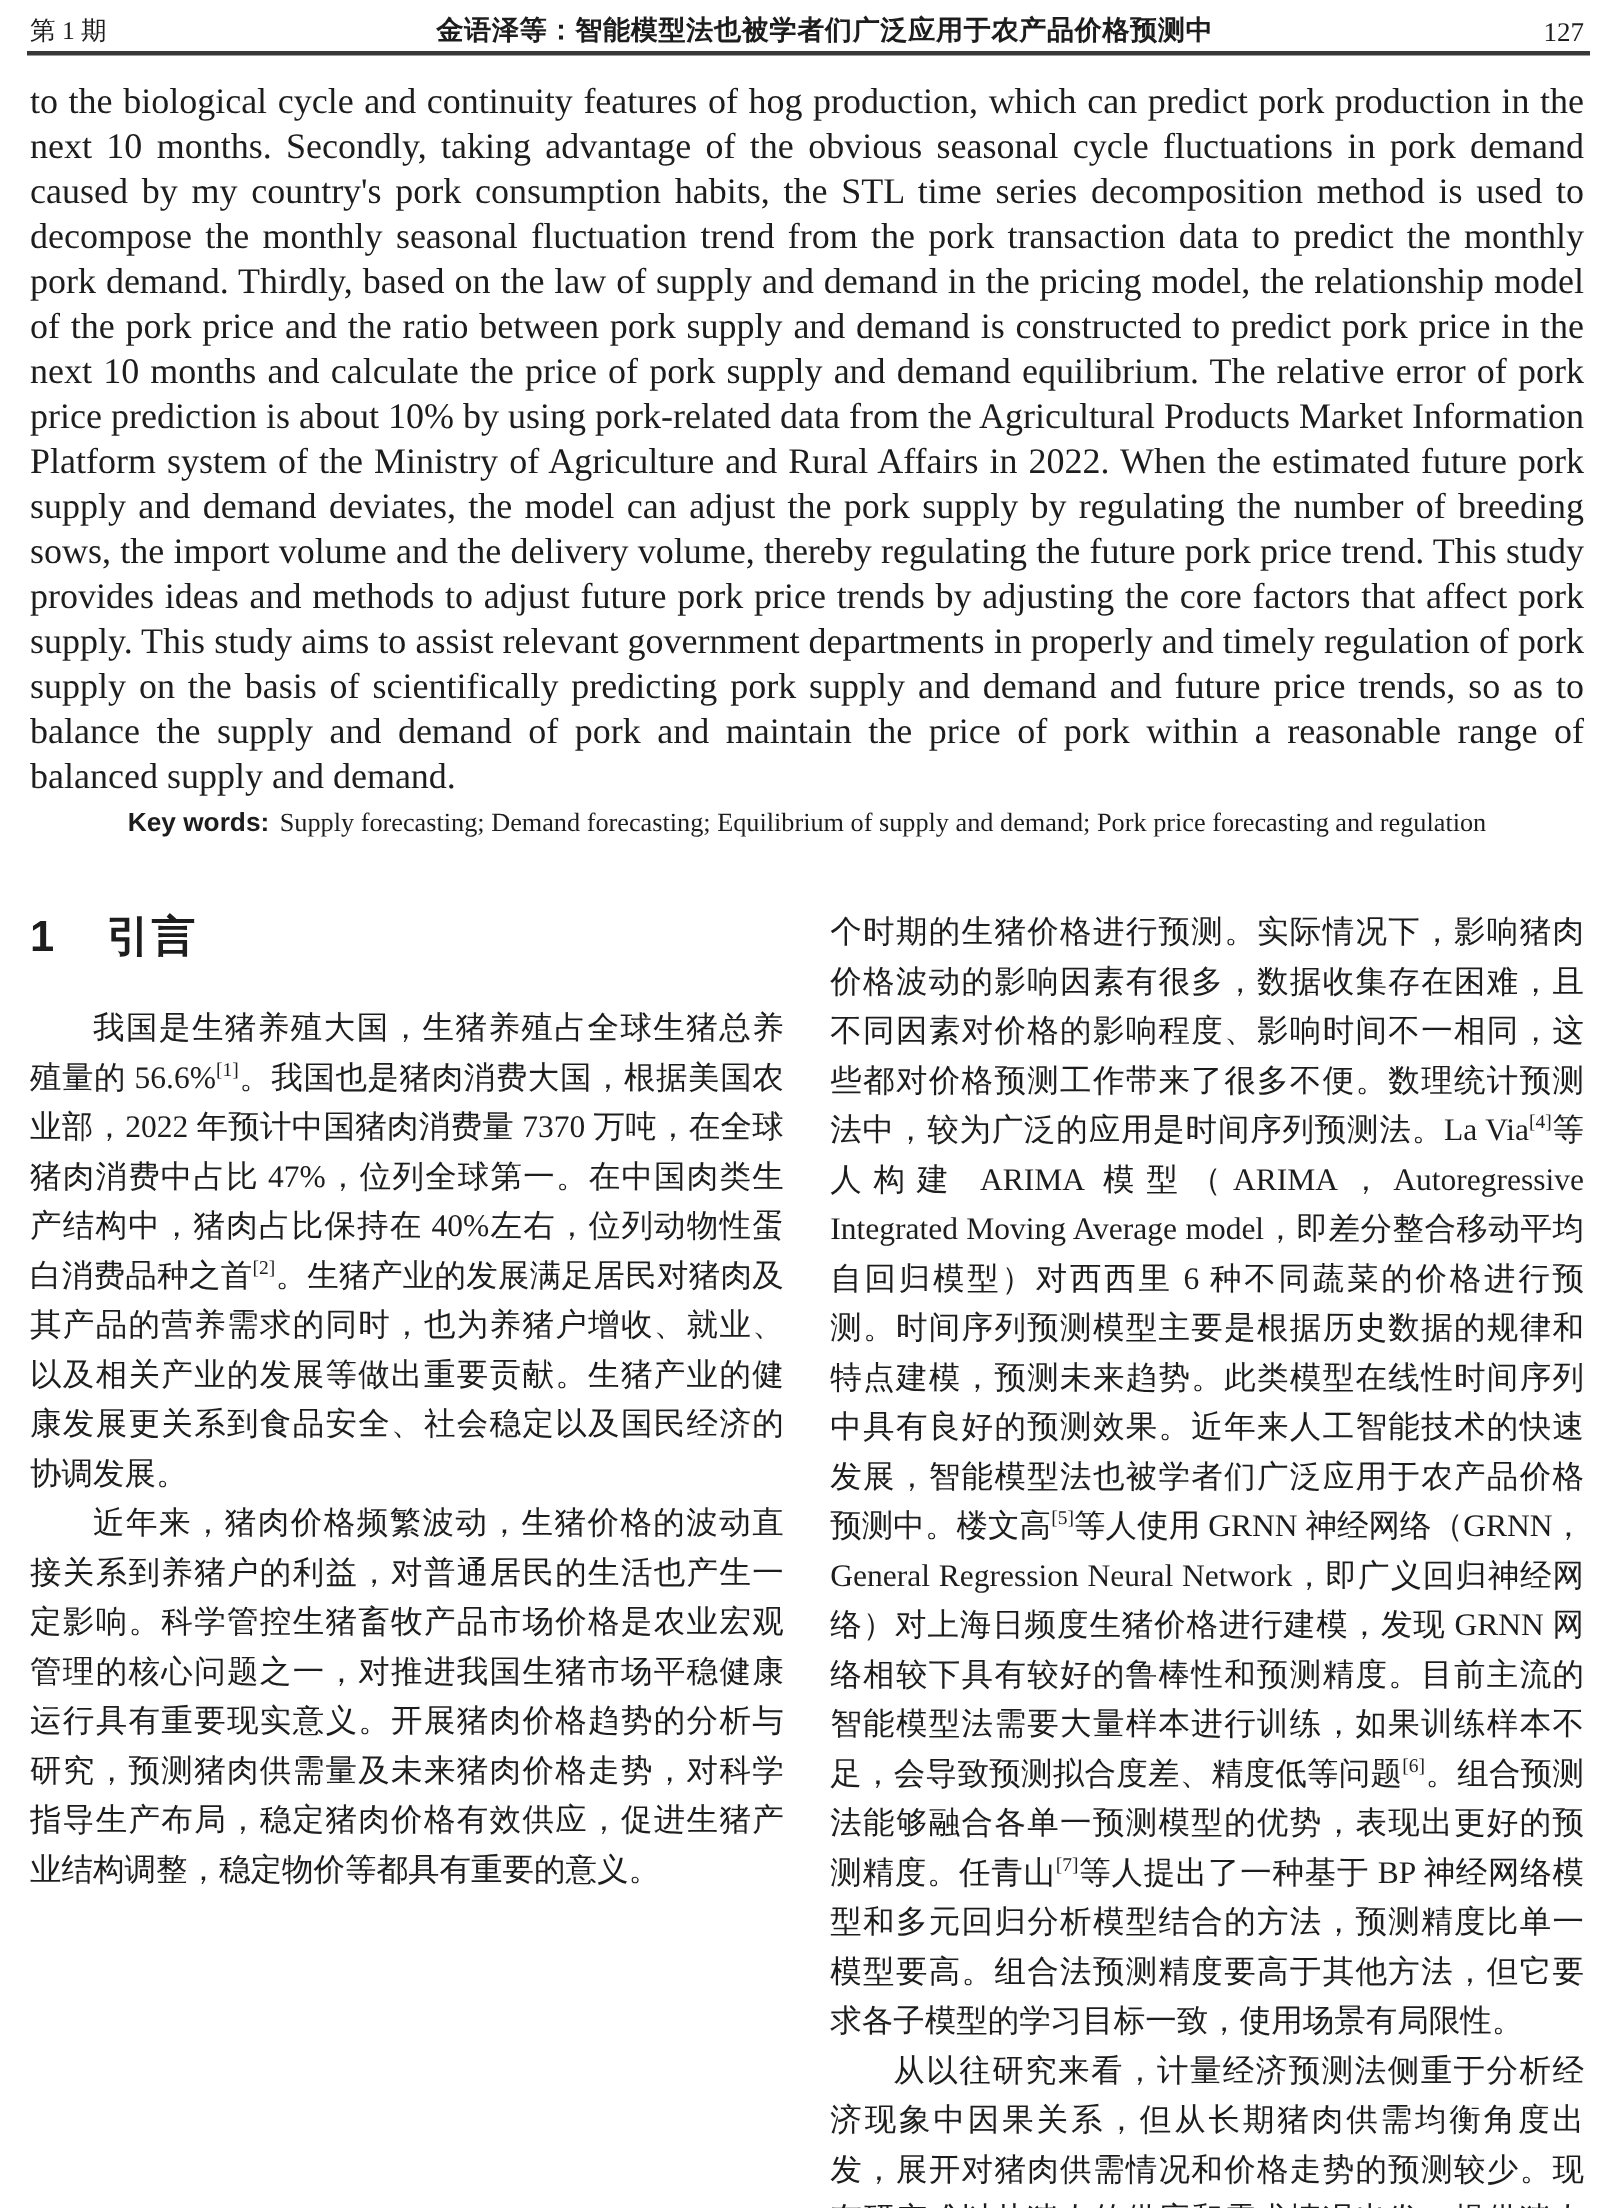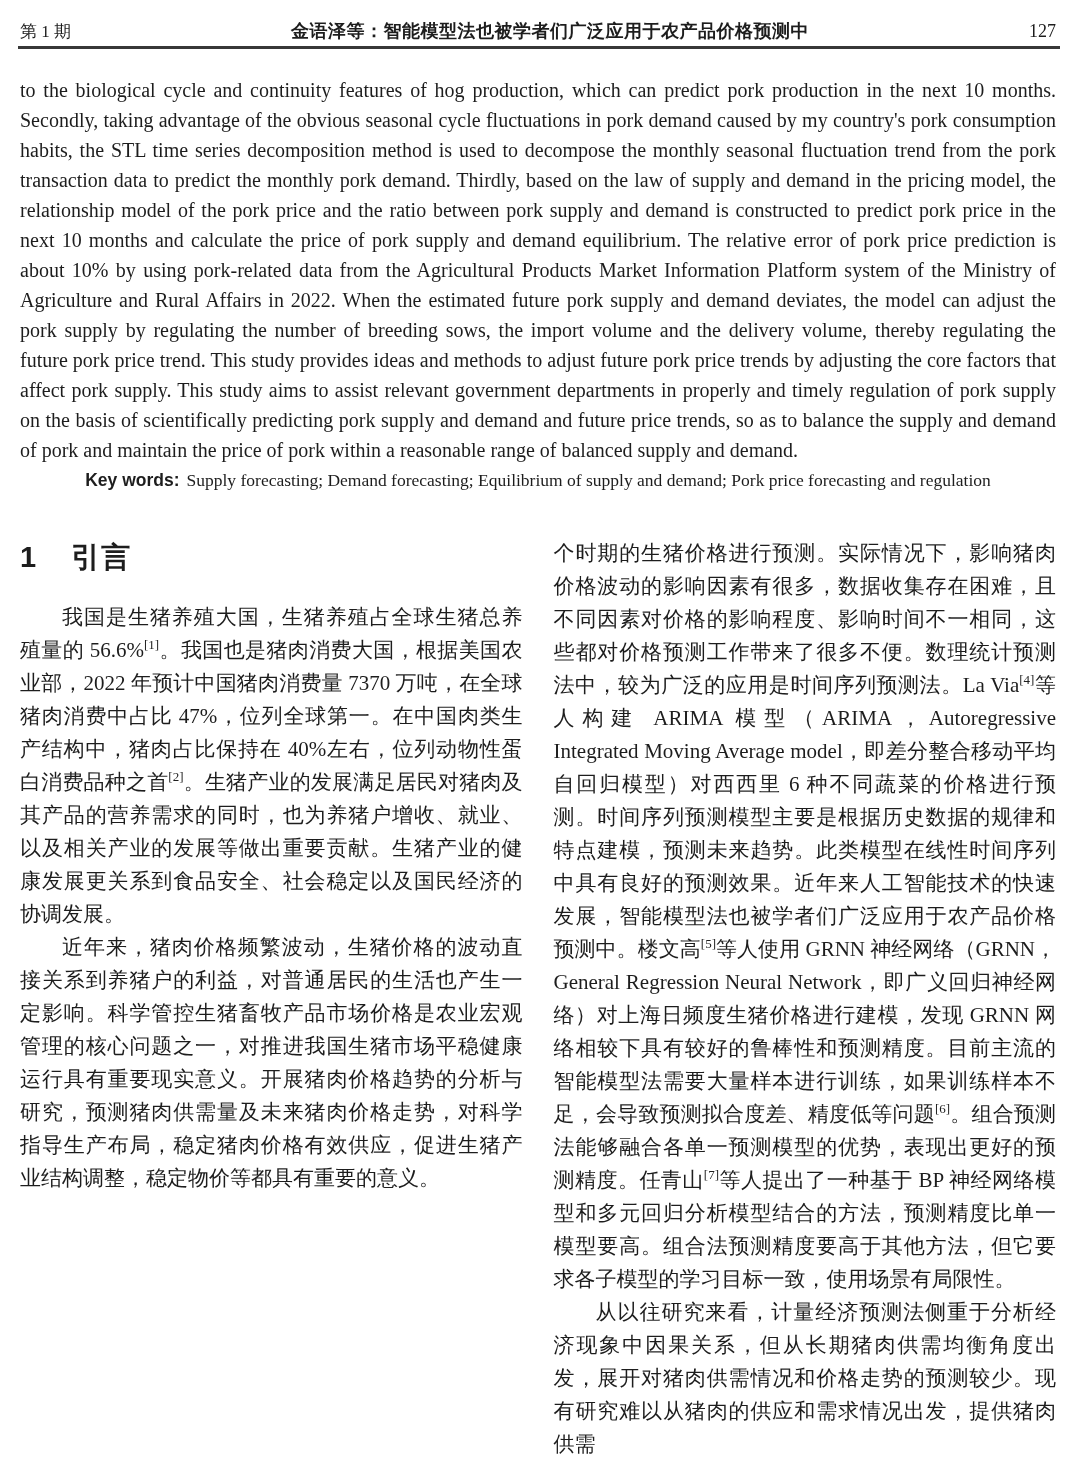--- a/index.html
+++ b/index.html
@@ -13,22 +13,22 @@
   }
   .page {
     box-sizing: border-box;
     width: 1080px;
     height: 1472px;
     padding: 0 24px 0 20px;
   }
   
   .pg-header {
     display: flex;
-    align-items: center;
-    padding-top: 18px;
+    align-items: flex-end;
+    padding-top: 6px;
     height: 26px;
   }
   .hdr-issue {
     font-family: "Liberation Serif", serif;
     font-size: 17px;
     white-space: nowrap;
   }
   .hdr-title {
     flex: 1;
     text-align: center;
@@ -43,22 +43,22 @@
     font-size: 18px;
     white-space: nowrap;
   }
   .hdr-rule {
     border: none;
     border-bottom: 3px solid #383838;
     margin: 2px -4px 0 -2px;
   }
   
   .abstract-body {
-    margin: 26px 0 0 0;
-    font-size: 20px;
+    margin: 16px 0 0 0;
+    font-size: 24px;
     line-height: 30px;
     text-align: justify;
   }
   .keywords-line {
     margin: 0;
     font-size: 17.5px;
     line-height: 30px;
     text-align: center;
   }
   .kw-label {

